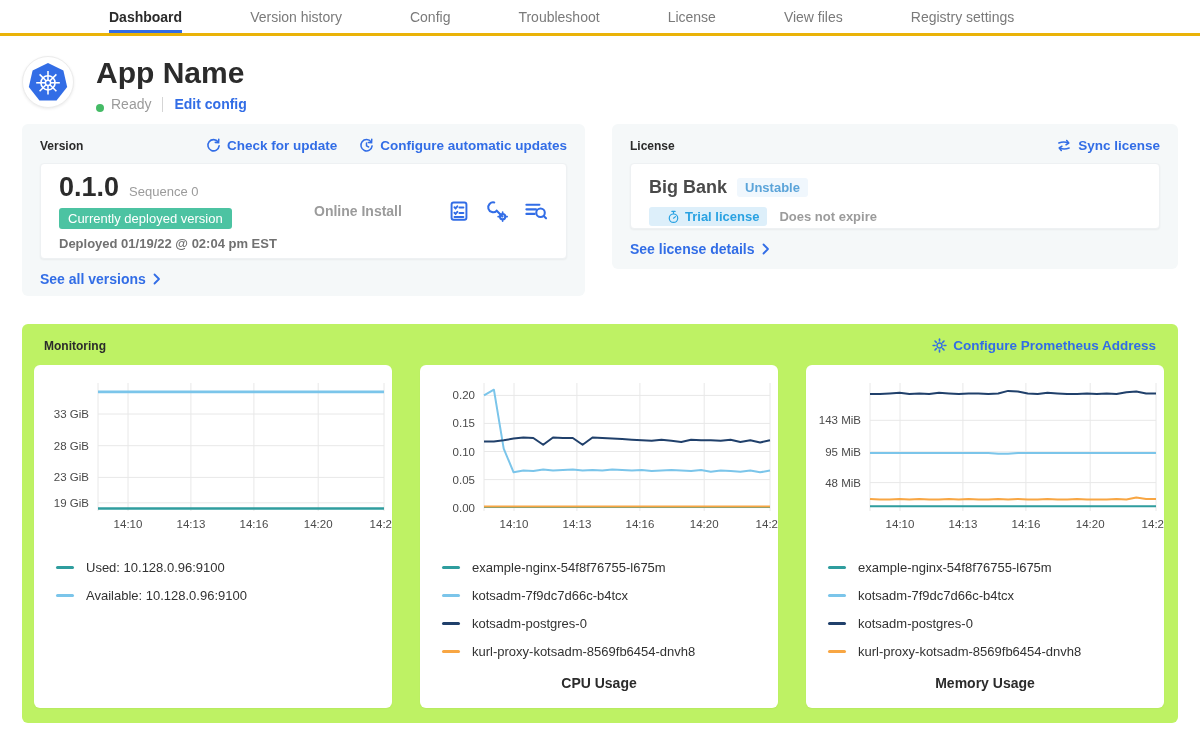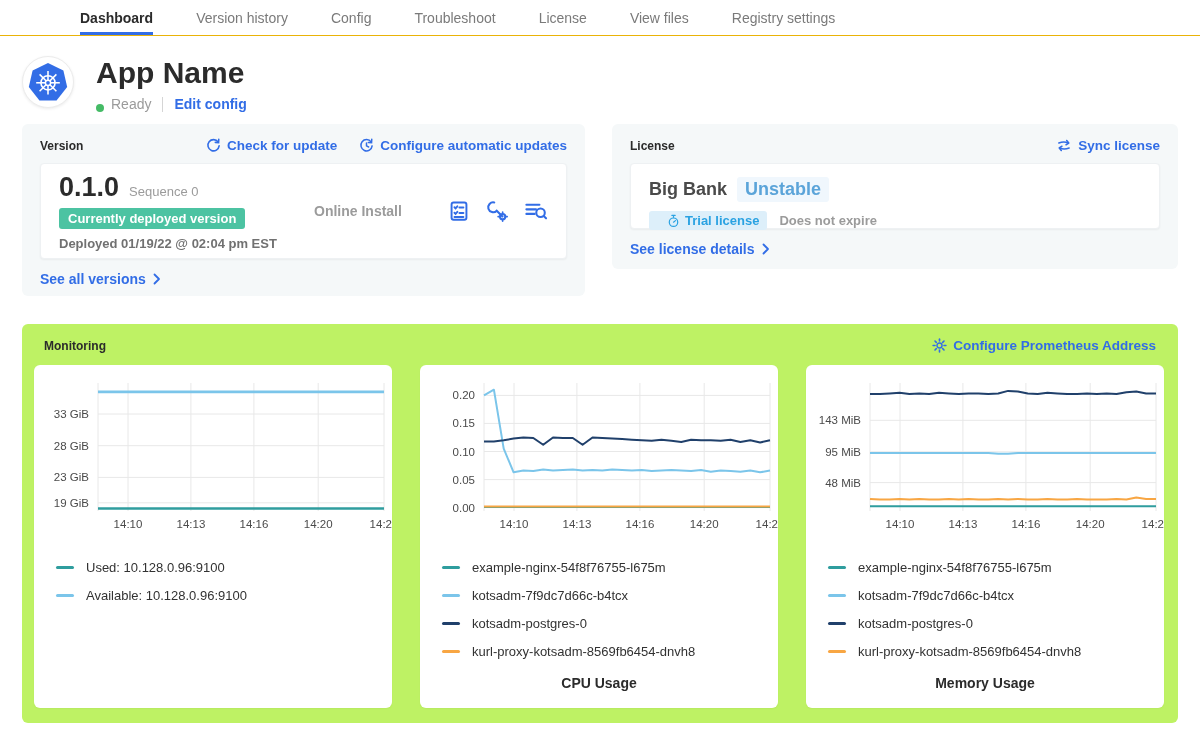--- a/index.html
+++ b/index.html
@@ -1,19 +1,19 @@
 <!DOCTYPE html>
 <html><head>
 <meta charset="utf-8">
 <style>
   * { margin:0; padding:0; box-sizing:border-box; }
   html,body { width:1200px; height:746px; background:#fff; font-family:"Liberation Sans", sans-serif; color:#323232; overflow:hidden; }
 
   
-  .topnav { height:36px; background:#fff; border-bottom:1px solid #eab308; display:flex; padding-left:80px; gap:43px; }
+  .topnav { height:36px; background:#fff; border-bottom:3px solid #eab308; display:flex; padding-left:109px; gap:68px; }
   .tab { font-size:14px; color:#7a7a7a; display:flex; align-items:center; border-bottom:3px solid transparent; padding-top:3px; cursor:pointer; white-space:nowrap; }
   .tab.active { color:#2b2b2b; font-weight:600; border-bottom-color:#326de6; }
 
   
   .app-header { display:flex; align-items:flex-start; padding:20px 22px 0 22px; gap:22px; }
   .app-logo { width:52px; height:52px; border-radius:50%; background:#fff; border:1px solid #ececec; box-shadow:0 1px 3px rgba(0,0,0,.08); display:flex; align-items:center; justify-content:center; }
   .app-title { font-size:30px; font-weight:700; color:#2b2b2b; line-height:34px; }
   .status-row { display:flex; align-items:flex-end; margin-top:6px; }
   .status-dot { width:8px; height:8px; border-radius:50%; background:#44bb66; margin-right:7px; }
   .status-text { font-size:14px; color:#9b9b9b; }
@@ -31,30 +31,30 @@
   .panel-license { width:566px; height:145px; }
   .panel-head { display:flex; align-items:center; justify-content:space-between; margin-bottom:10px; }
   .panel-title { font-size:12px; font-weight:700; color:#2b2b2b;text-align:center; }
   .panel-head-links { display:flex; gap:22px; }
   .inner-card { background:#fff; border:1px solid #eef1f3; border-radius:4px; box-shadow:0 1px 2px rgba(0,0,0,.05); }
   .version-inner { padding:12px 18px; display:flex; align-items:center; height:96px; }
   .version-left { width:255px; }
   .vnum-row { display:flex; align-items:baseline; gap:10px; }
   .vnum { font-size:27px; font-weight:700; color:#2b2b2b; }
   .vseq { font-size:13px; color:#9b9b9b; }
-  .badge-green { display:inline-block; background:#4cc3a2; color:#fff; font-size:13px; font-weight:700; padding:3px 9px; border-radius:3px; margin-top:5px; }
+  .badge-green { display:inline-block; background:#4cc3a2; color:#fff; font-size:13px; font-weight:400; padding:3px 9px; border-radius:3px; margin-top:5px; }
   .deployed { font-size:13px; color:#717171; margin-top:7px; font-weight:600; }
   .install-type { flex:1; font-size:14px; font-weight:600; color:#9b9b9b; }
   .version-actions { display:flex; gap:16px; color:#326de6; align-items:center; }
   .see-link { display:inline-flex; align-items:center; gap:7px; margin-top:12px; }
 
   .license-inner { padding:13px 18px; height:66px; }
   .license-row1 { display:flex; align-items:center; gap:10px; }
   .customer-name { font-size:18px; font-weight:700; color:#4a4a4a; }
-  .badge-channel { background:#f0f7fd; color:#5ba4d9; font-size:18px; font-weight:600; padding:2px 8px; border-radius:3px; }
+  .badge-channel { background:#f0f7fd; color:#5ba4d9; font-size:13px; font-weight:600; padding:2px 8px; border-radius:3px; }
   .license-row2 { display:flex; align-items:center; gap:12px; margin-top:9px; }
   .badge-trial { display:inline-flex; align-items:center; gap:5px; background:#ddeffa; color:#2aa2e2; font-size:13px; font-weight:700; padding:2px 8px 2px 18px; border-radius:3px; }
   .expiry { font-size:13px; color:#9b9b9b; font-weight:600; }
 
   
   .monitoring { margin:28px 22px 0 22px; background:#bef264; border-radius:6px; padding:12px 12px 15px 12px; }
   .mon-head { display:flex; align-items:center; justify-content:space-between; padding:2px 10px 0 10px; margin-bottom:12px; }
   .charts-row { display:flex; gap:28px; }
   .chart-card { width:358px; height:343px; background:#fff; border-radius:6px; box-shadow:0 1px 2px rgba(0,0,0,.04); padding:10px 8px 0 8px; overflow:hidden; display:flex; flex-direction:column; }
   .chart-svg { display:block; overflow:visible; }

